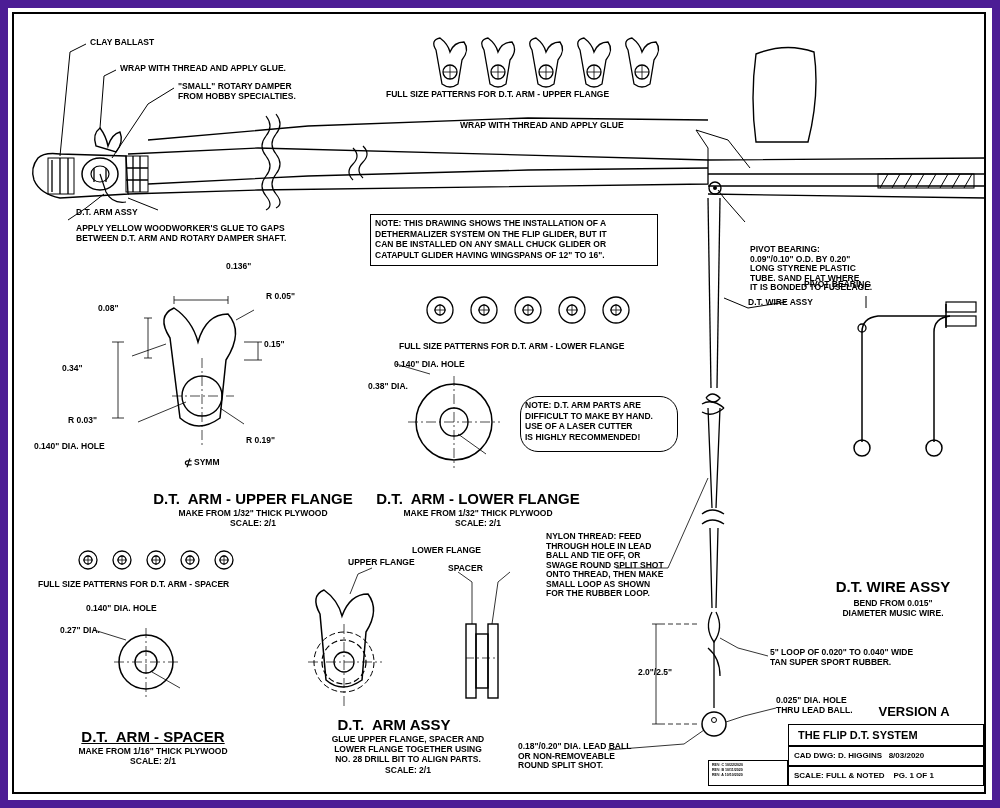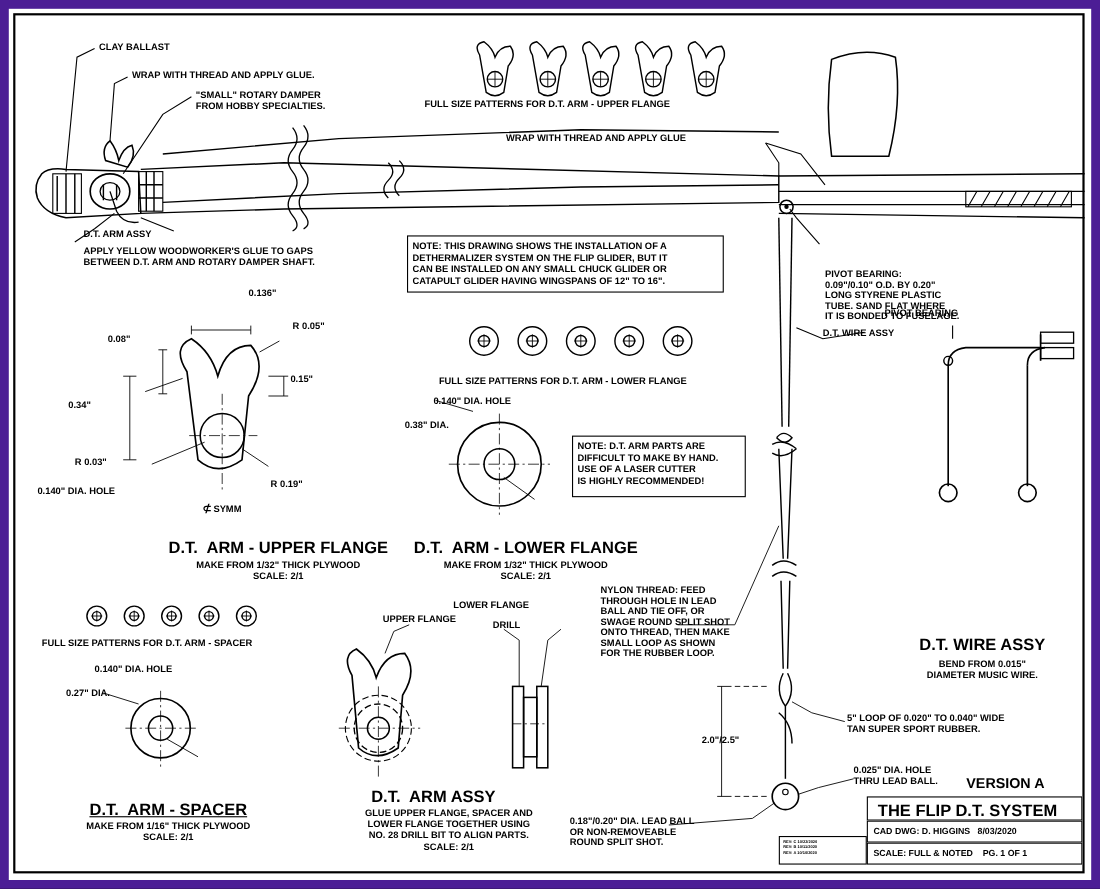--- a/index.html
+++ b/index.html
@@ -282,31 +282,31 @@
     <div class="lbl" style="left:762px;top:640px;">5" LOOP OF 0.020" TO 0.040" WIDE
 TAN SUPER SPORT RUBBER.</div>
     <div class="lbl" style="left:768px;top:688px;">0.025" DIA. HOLE
 THRU LEAD BALL.</div>
     <div class="lbl" style="left:510px;top:734px;">0.18"/0.20" DIA. LEAD BALL
 OR NON-REMOVEABLE
 ROUND SPLIT SHOT.</div>
     <div class="lbl" style="left:630px;top:660px;">2.0"/2.5"</div>
     <div class="lbl" style="left:340px;top:550px;">UPPER FLANGE</div>
     <div class="lbl" style="left:404px;top:538px;">LOWER FLANGE</div>
-    <div class="lbl" style="left:440px;top:556px;">DRILL</div>
+    <div class="lbl" style="left:440px;top:556px;">SPACER</div>
 
     <div class="lbl" style="left:378px;top:82px;">FULL SIZE PATTERNS FOR D.T. ARM - UPPER FLANGE</div>
     <div class="lbl" style="left:372px;top:334px;padding-left:19px;">FULL SIZE PATTERNS FOR D.T. ARM - LOWER FLANGE</div>
     <div class="lbl" style="left:30px;top:572px;">FULL SIZE PATTERNS FOR D.T. ARM - SPACER</div>
 
     <div class="note" style="left:362px;top:206px;width:288px;height:52px;">NOTE: THIS DRAWING SHOWS THE INSTALLATION OF A
 DETHERMALIZER SYSTEM ON THE FLIP GLIDER, BUT IT
 CAN BE INSTALLED ON ANY SMALL CHUCK GLIDER OR
 CATAPULT GLIDER HAVING WINGSPANS OF 12" TO 16".</div>
-    <div class="note" style="left:512px;top:388px;width:158px;height:56px;">NOTE: D.T. ARM PARTS ARE
+    <div class="note" style="left:512px;top:388px;width:158px;height:56px;border-radius:18px;">NOTE: D.T. ARM PARTS ARE
 DIFFICULT TO MAKE BY HAND.
 USE OF A LASER CUTTER
 IS HIGHLY RECOMMENDED!</div>
 
     <div class="lbl" style="left:218px;top:254px;">0.136"</div>
     <div class="lbl" style="left:90px;top:296px;">0.08"</div>
     <div class="lbl" style="left:258px;top:284px;">R 0.05"</div>
     <div class="lbl" style="left:256px;top:332px;">0.15"</div>
     <div class="lbl" style="left:54px;top:356px;">0.34"</div>
     <div class="lbl" style="left:60px;top:408px;">R 0.03"</div>
@@ -335,21 +335,21 @@
     <div class="sub" style="left:270px;top:726px;width:260px;">GLUE UPPER FLANGE, SPACER AND
 LOWER FLANGE TOGETHER USING
 NO. 28 DRILL BIT TO ALIGN PARTS.
 SCALE: 2/1</div>
 
     <div class="title" style="left:790px;top:570px;width:190px;">D.T. WIRE ASSY</div>
     <div class="sub" style="left:790px;top:590px;width:190px;">BEND FROM 0.015"
 DIAMETER MUSIC WIRE.</div>
 
     <div class="tb" style="left:780px;top:716px;width:196px;height:22px;"></div>
-    <div class="tbrow" style="left:790px;top:721px;font-size:15px;">THE FLIP D.T. SYSTEM</div>
+    <div class="tbrow" style="left:790px;top:721px;font-size:11px;">THE FLIP D.T. SYSTEM</div>
 
     <div class="tb" style="left:780px;top:738px;width:196px;height:20px;"></div>
     <div class="tbrow" style="left:786px;top:743px;font-size:8px;">CAD DWG: D. HIGGINS   8/03/2020</div>
 
     <div class="tb" style="left:780px;top:758px;width:196px;height:20px;"></div>
     <div class="tbrow" style="left:786px;top:763px;font-size:8px;">SCALE: FULL &amp; NOTED    PG. 1 OF 1</div>
 
     <div class="tb" style="left:700px;top:752px;width:80px;height:26px;"></div>
     <div class="tiny" style="left:704px;top:755px;">REV: C 10/22/2020
 REV: B 10/11/2020

